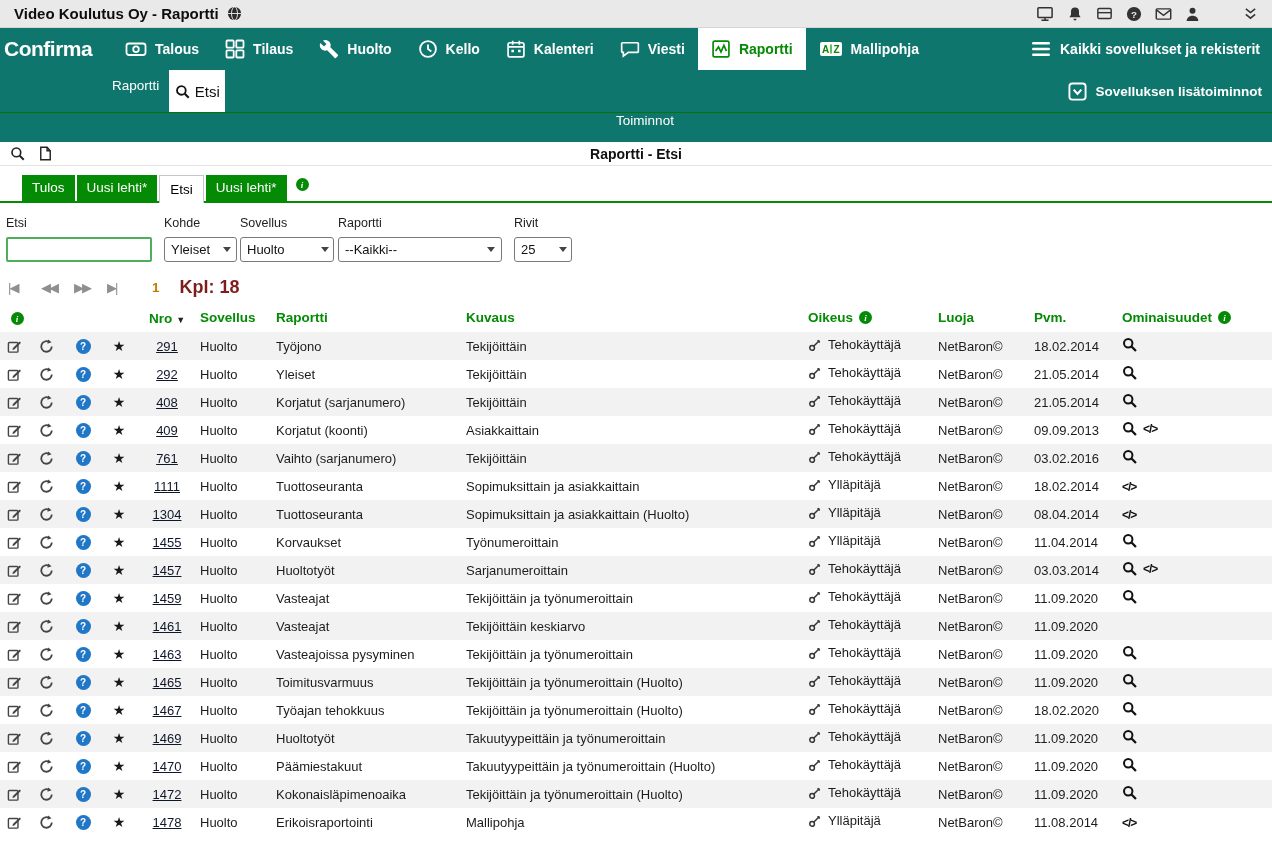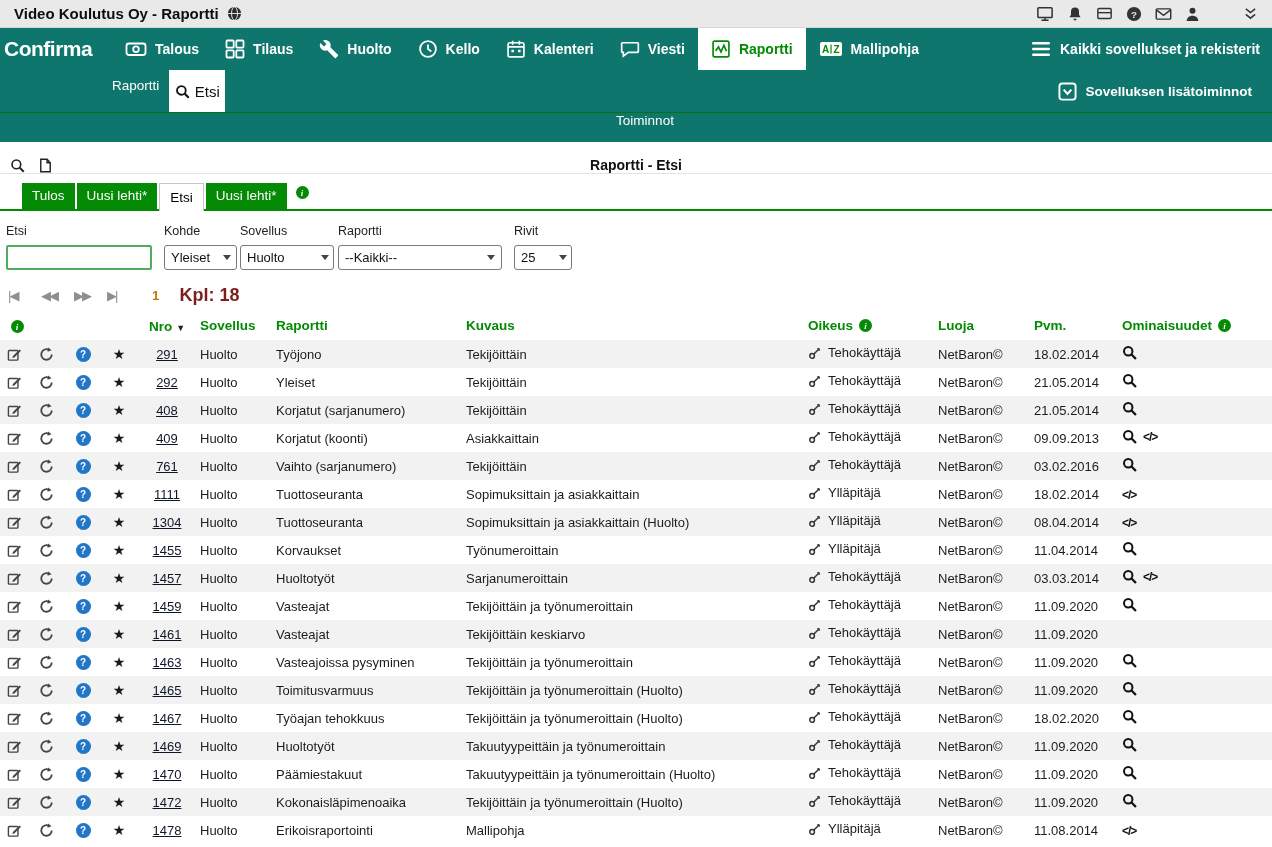--- a/index.html
+++ b/index.html
@@ -25,28 +25,28 @@
   .nav-item.active { background:#fff; color:#048a04; }
   .nav-allapps { margin-left:auto; display:flex; align-items:center; gap:9px;
     padding-right:12px; font-size:14px; font-weight:bold; }
 
   .nav-row2 { height:42px; display:flex; align-items:stretch; position:relative; }
   .appname { margin-left:112px; align-self:center; font-size:13.5px; padding-bottom:12px; }
   .subtab-etsi { margin-left:10px; width:56px; background:#fff; color:#111;
     display:flex; align-items:center; justify-content:center; gap:5px;
     font-size:15px; cursor:pointer; }
   .extra-actions { margin-left:auto; align-self:center; display:flex; align-items:center;
-    gap:8px; font-size:13.5px; font-weight:bold; padding-right:20px; cursor:pointer; }
+    gap:8px; font-size:13.5px; font-weight:bold; padding-right:10px; cursor:pointer; }
 
   .menubar { height:30px; display:flex; align-items:center; gap:42px; padding-left:18px;
     border-top:1px solid #057405;flex-direction:column; }
   .menubar-item { font-size:13.5px; cursor:pointer; }
 
   
-  .toolbar { height:32px; position:relative; display:flex; align-items:flex-end;
+  .toolbar { height:24px; position:relative; display:flex; align-items:center;
     padding-left:10px; gap:14px; border-bottom:1px solid #e3e3e3; }
   .toolbar-title { position:absolute; left:0; right:0; text-align:center;
     font-size:14px; font-weight:bold; color:#101010; }
   .toolbar svg { display:block; cursor:pointer; }
 
   
   .tabs { margin-top:9px; display:flex; align-items:flex-end; gap:2px;
     padding-left:22px; border-bottom:2px solid #048a04; }
   .tab { height:26px; line-height:26px; padding:0 10px; font-size:13.5px;
     background:#048a04; color:#fff; cursor:pointer; white-space:nowrap; }

